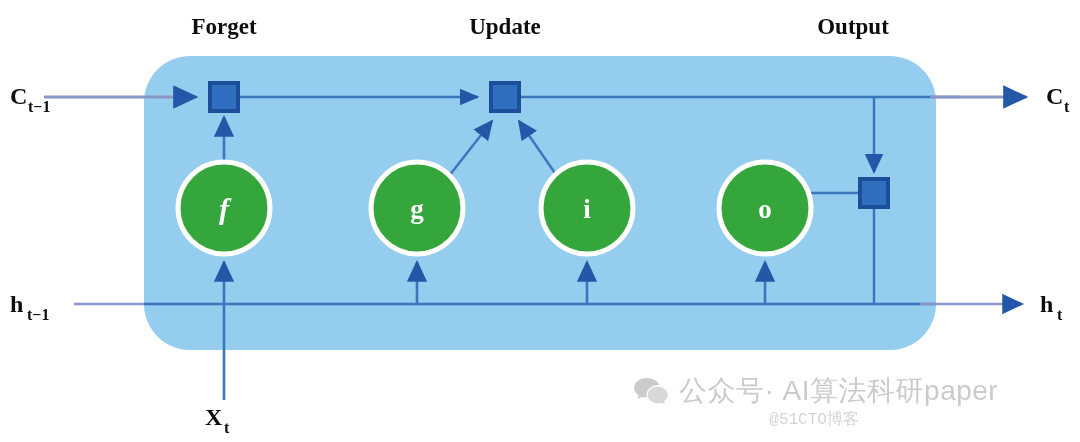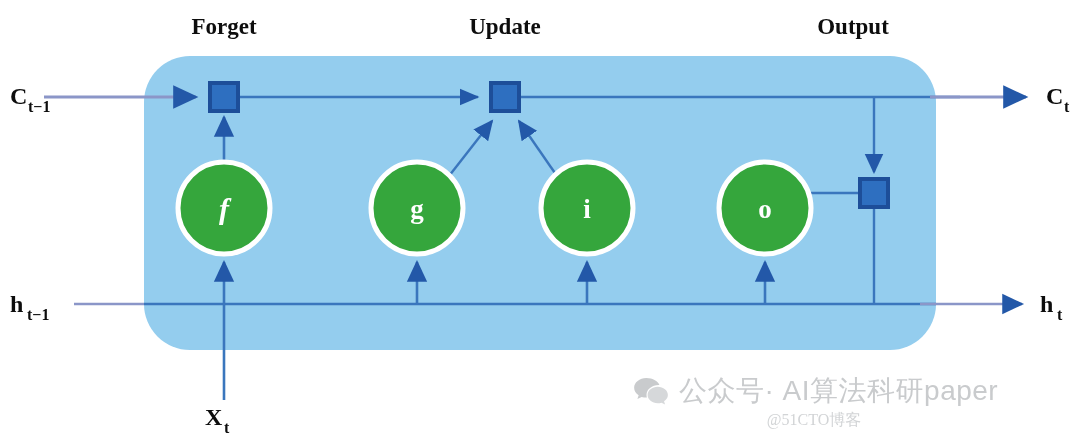--- a/index.html
+++ b/index.html
@@ -73,21 +73,21 @@
   }
   .wm-text {
     font-family: "Liberation Sans", "DejaVu Sans", sans-serif;
     font-size: 28px;
     color: #c9cbcd;
     letter-spacing: 0.5px;
     line-height: 1;
     white-space: nowrap;
   }
   .wm-sub {
-    font-family: Liberation Serif, serif;
+    font-family: Liberation Mono, monospace;
     font-size: 16px;
     color: #d2d4d6;
     line-height: 1;
     margin-top: 6px;
     margin-right: 2px;
     white-space: nowrap;
   }
   .wm-icon {
     width: 38px;
     height: 30px;

